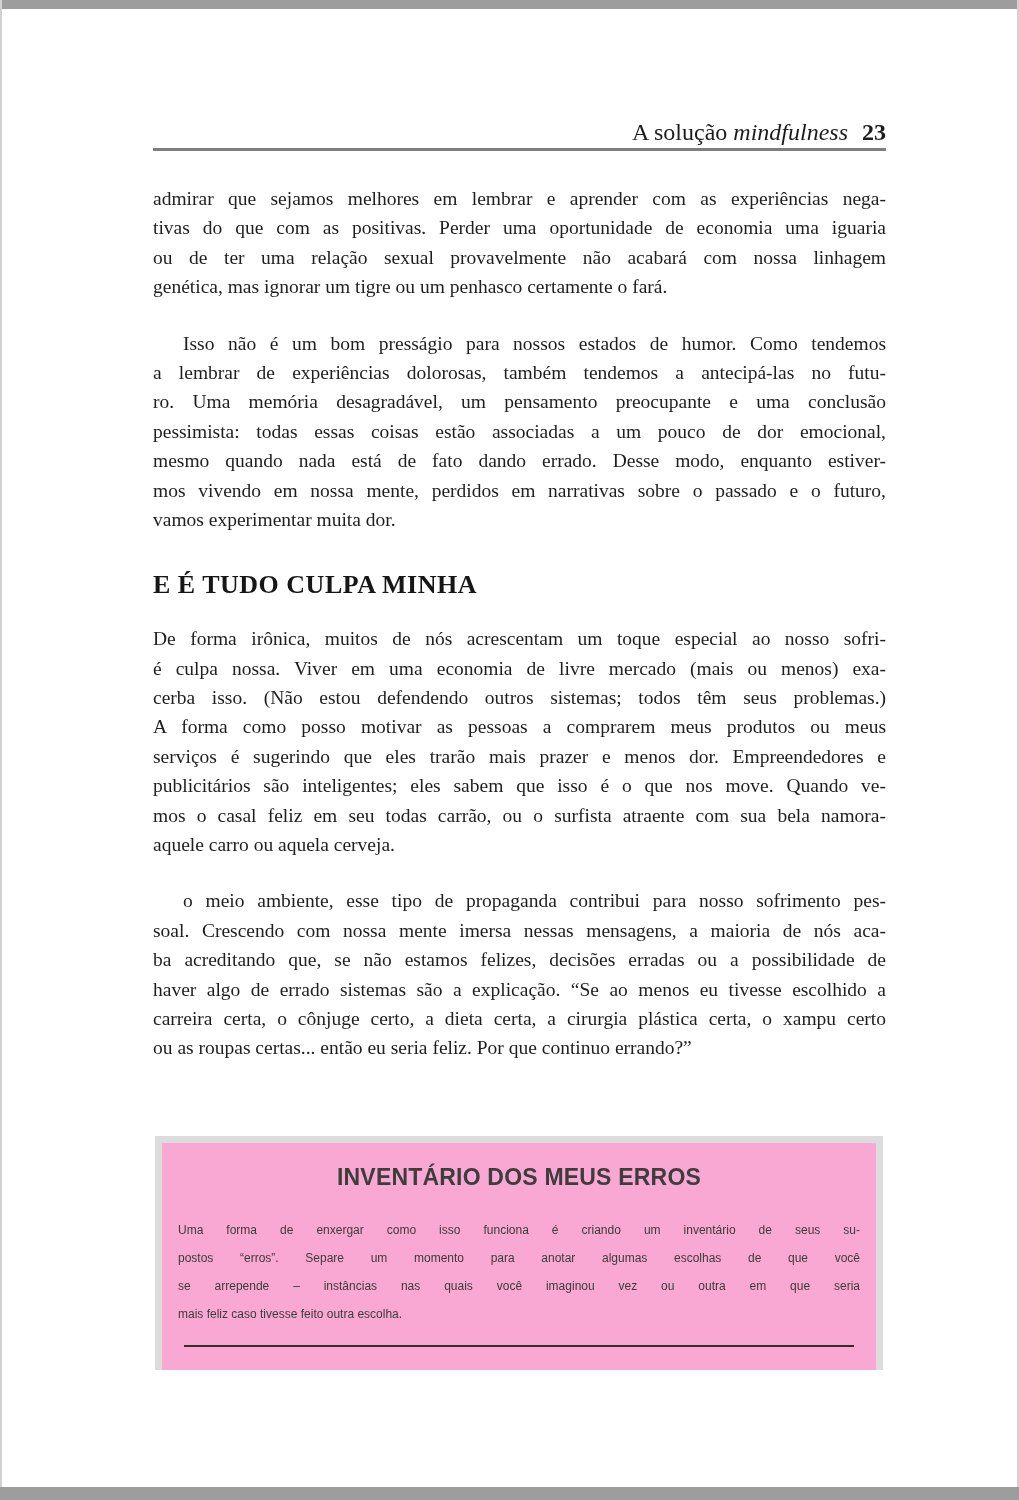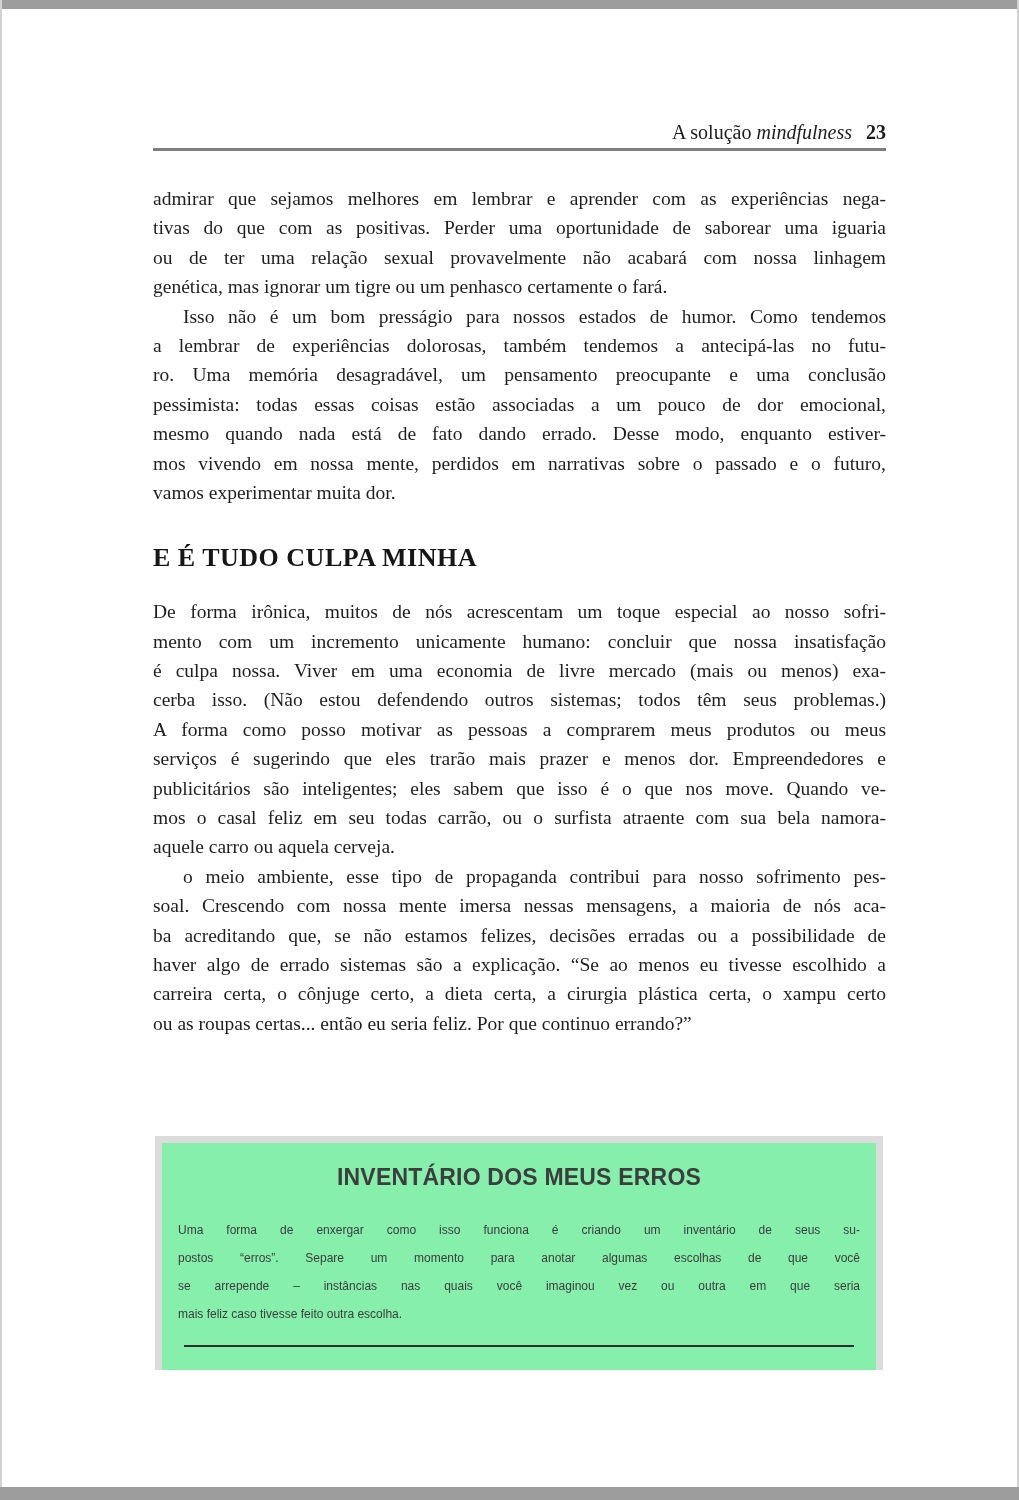--- a/index.html
+++ b/index.html
@@ -8,43 +8,43 @@
     background:#ffffff; overflow:hidden;
     font-family:"Liberation Serif", serif;
   }
   .edge-top    { position:absolute; top:0; left:0; width:100%; height:9px;  background:#9d9d9d; }
   .edge-bottom { position:absolute; top:1487px; left:0; width:100%; height:13px; background:#9d9d9d; }
   .edge-left   { position:absolute; top:0; left:0;  width:2px; height:100%; background:#d2d2d2; }
   .edge-right  { position:absolute; top:0; right:0; width:2px; height:100%; background:#d2d2d2; }
 
   .running-head {
     position:absolute; top:120px; left:153px; width:733px;
-    text-align:right; font-size:20px; color:#1c1c1c; line-height:24px;
+    text-align:right; font-size:24px; color:#1c1c1c; line-height:24px;
   }
   .running-head .ital { font-style:italic; }
   .running-head .pagenum { font-weight:bold; margin-left:14px; }
   .head-rule { position:absolute; top:148px; left:153px; width:733px; height:3px; background:#7e7e7e; }
 
   .body-col {
     position:absolute; top:184px; left:153px; width:733px;
     font-size:19.5px; line-height:29.4px; color:#1e1e1e;
   }
   .para { margin:0; }
   .para .line { text-align:justify; text-align-last:justify; height:29.4px; overflow:hidden;font-family:Liberation Serif, serif; }
   .para .line:last-child { text-align-last:left; }
-  .para.indent .line:first-child { text-indent:30px; }
+  .para.indent .line:first-child { text-indent:30px;margin-top:27px; }
 
   .section-heading {
     font-weight:bold; font-size:26px; line-height:30px;
     margin:36px 0 24px 0; letter-spacing:0.5px; color:#161616;
   }
 
   .callout {
     position:absolute; top:1136px; left:155px; width:714px; height:227px;
-    border:7px solid #dcdcdc; border-bottom:none; background:#86efac;
+    border:7px solid #dcdcdc; border-bottom:none; background:#f9a8d4;
     font-family:"Liberation Sans", sans-serif;
   }
   .callout-title {
     margin-top:20px; text-align:center;
     font-weight:bold; font-size:23px; line-height:28px;
     color:#3d3d3d; letter-spacing:0.2px;
   }
   .callout-body {
     margin:25px 16px 0 16px; font-size:12px; line-height:28px; color:#3c3c3c;
   }
@@ -61,37 +61,36 @@
   <div class="edge-right"></div>
 
   <div class="running-head">
     <span>A solução </span><span class="ital">mindfulness</span><span class="pagenum">23</span>
   </div>
   <div class="head-rule"></div>
 
   <div class="body-col">
     <div class="para">
         <div class="line">admirar que sejamos melhores em lembrar e aprender com as experiências nega-</div>
-        <div class="line">tivas do que com as positivas. Perder uma oportunidade de saborear uma iguaria</div>
+        <div class="line">tivas do que com as positivas. Perder uma oportunidade de economia uma iguaria</div>
         <div class="line">ou de ter uma relação sexual provavelmente não acabará com nossa linhagem</div>
         <div class="line">genética, mas ignorar um tigre ou um penhasco certamente o fará.</div>
       </div>
     <div class="para indent">
         <div class="line">Isso não é um bom presságio para nossos estados de humor. Como tendemos</div>
         <div class="line">a lembrar de experiências dolorosas, também tendemos a antecipá-las no futu-</div>
         <div class="line">ro. Uma memória desagradável, um pensamento preocupante e uma conclusão</div>
         <div class="line">pessimista: todas essas coisas estão associadas a um pouco de dor emocional,</div>
         <div class="line">mesmo quando nada está de fato dando errado. Desse modo, enquanto estiver-</div>
         <div class="line">mos vivendo em nossa mente, perdidos em narrativas sobre o passado e o futuro,</div>
         <div class="line">vamos experimentar muita dor.</div>
       </div>
     <h2 class="section-heading">E É TUDO CULPA MINHA</h2>
     <div class="para">
         <div class="line">De forma irônica, muitos de nós acrescentam um toque especial ao nosso sofri-</div>
-        <div class="line">mento com um incremento unicamente humano: concluir que nossa insatisfação</div>
         <div class="line">é culpa nossa. Viver em uma economia de livre mercado (mais ou menos) exa-</div>
         <div class="line">cerba isso. (Não estou defendendo outros sistemas; todos têm seus problemas.)</div>
         <div class="line">A forma como posso motivar as pessoas a comprarem meus produtos ou meus</div>
         <div class="line">serviços é sugerindo que eles trarão mais prazer e menos dor. Empreendedores e</div>
         <div class="line">publicitários são inteligentes; eles sabem que isso é o que nos move. Quando ve-</div>
         <div class="line">mos o casal feliz em seu todas carrão, ou o surfista atraente com sua bela namora-</div>
         <div class="line">aquele carro ou aquela cerveja.</div>
       </div>
     <div class="para indent">
         <div class="line">o meio ambiente, esse tipo de propaganda contribui para nosso sofrimento pes-</div>

